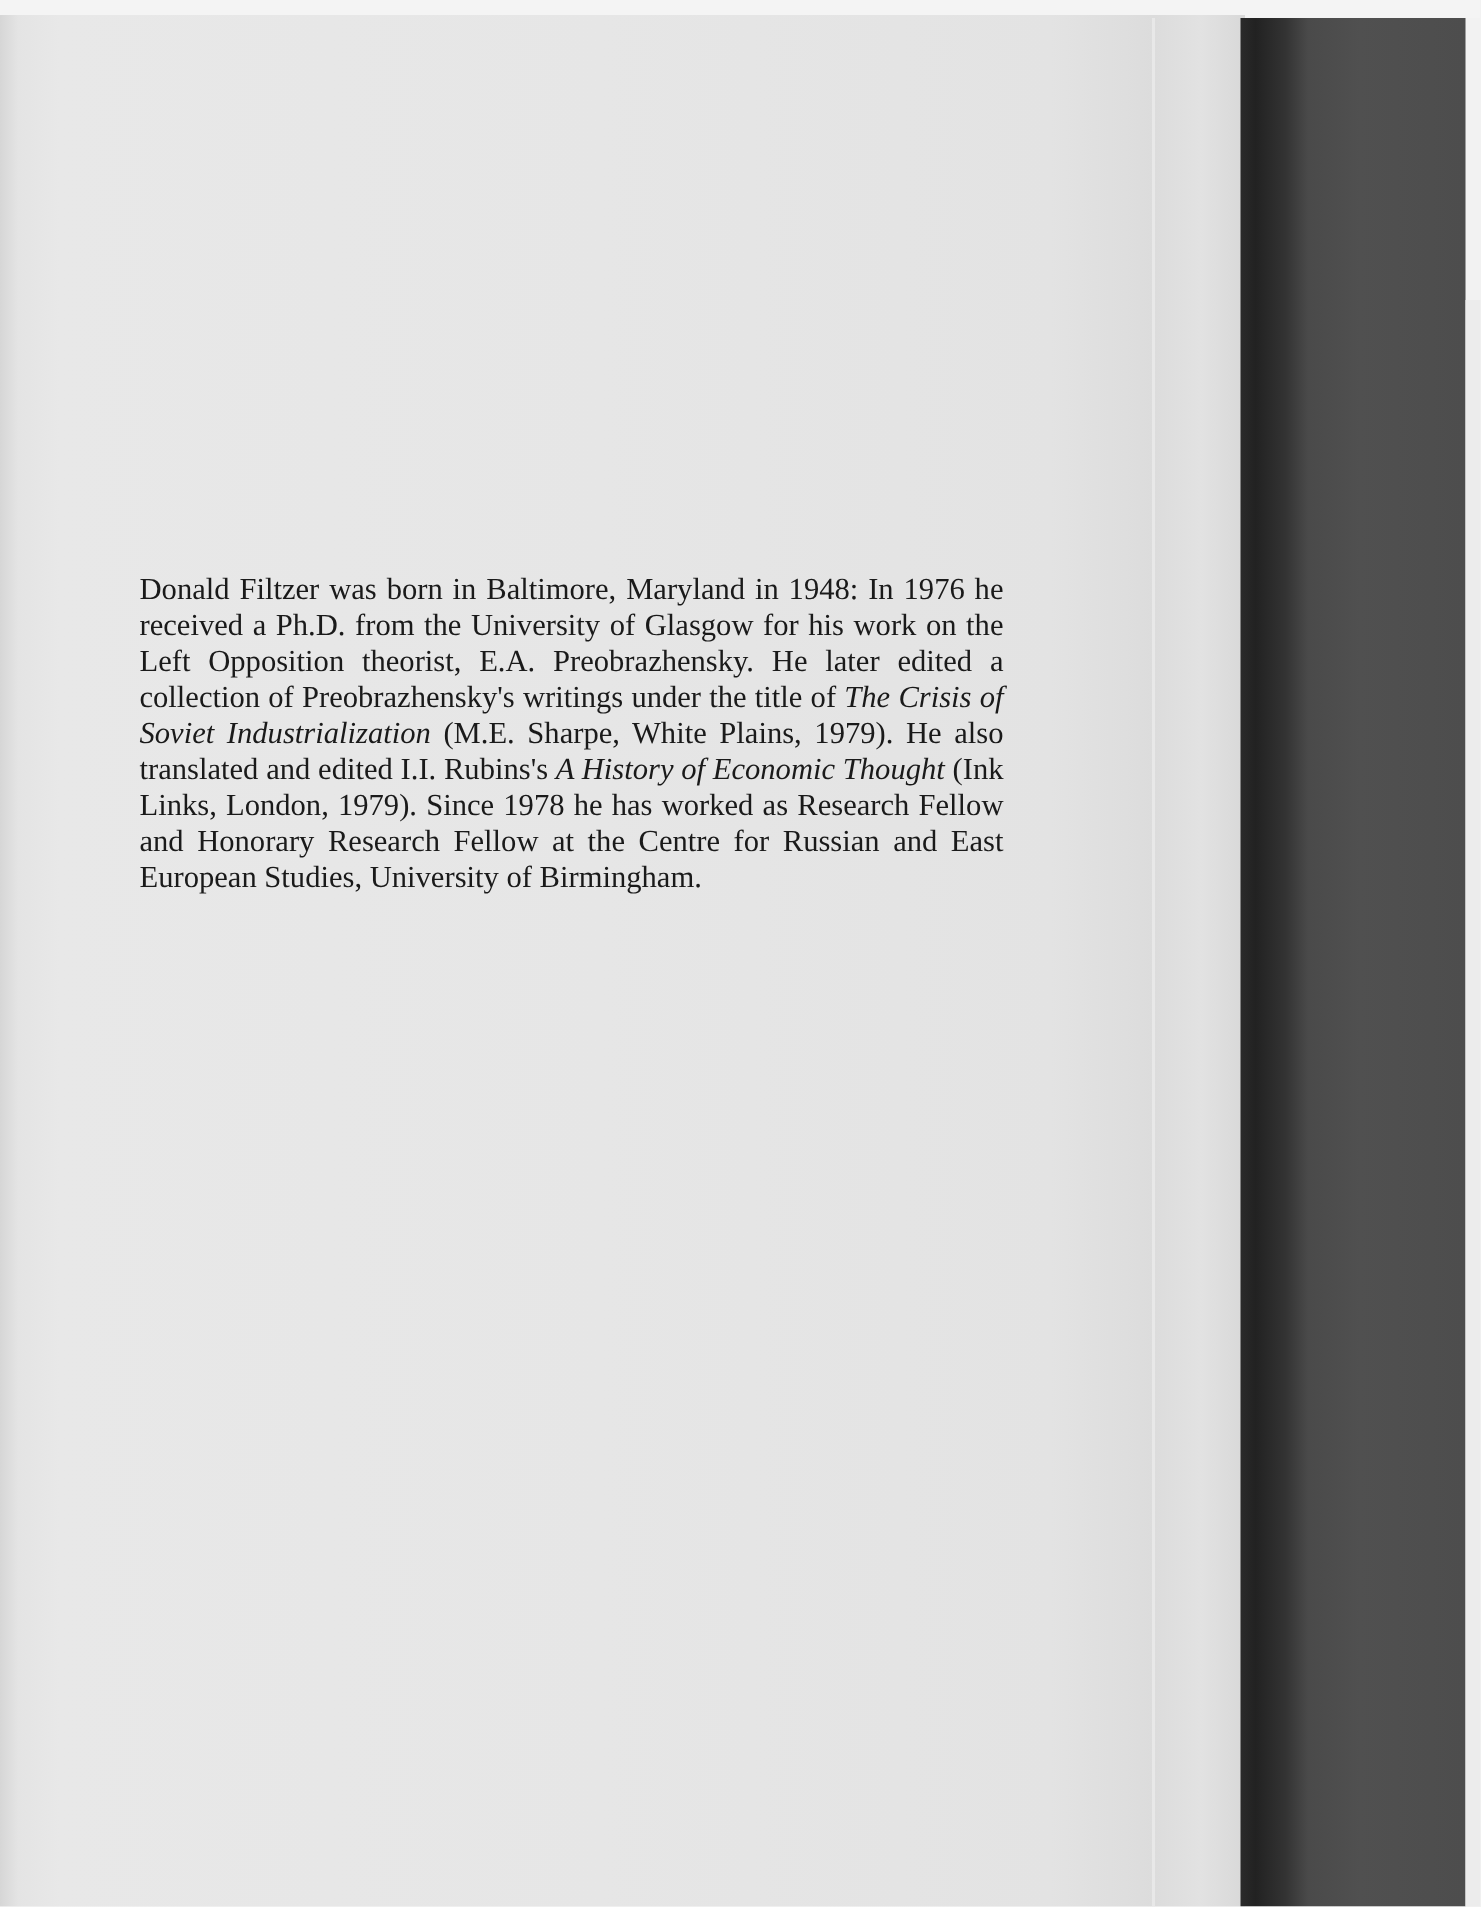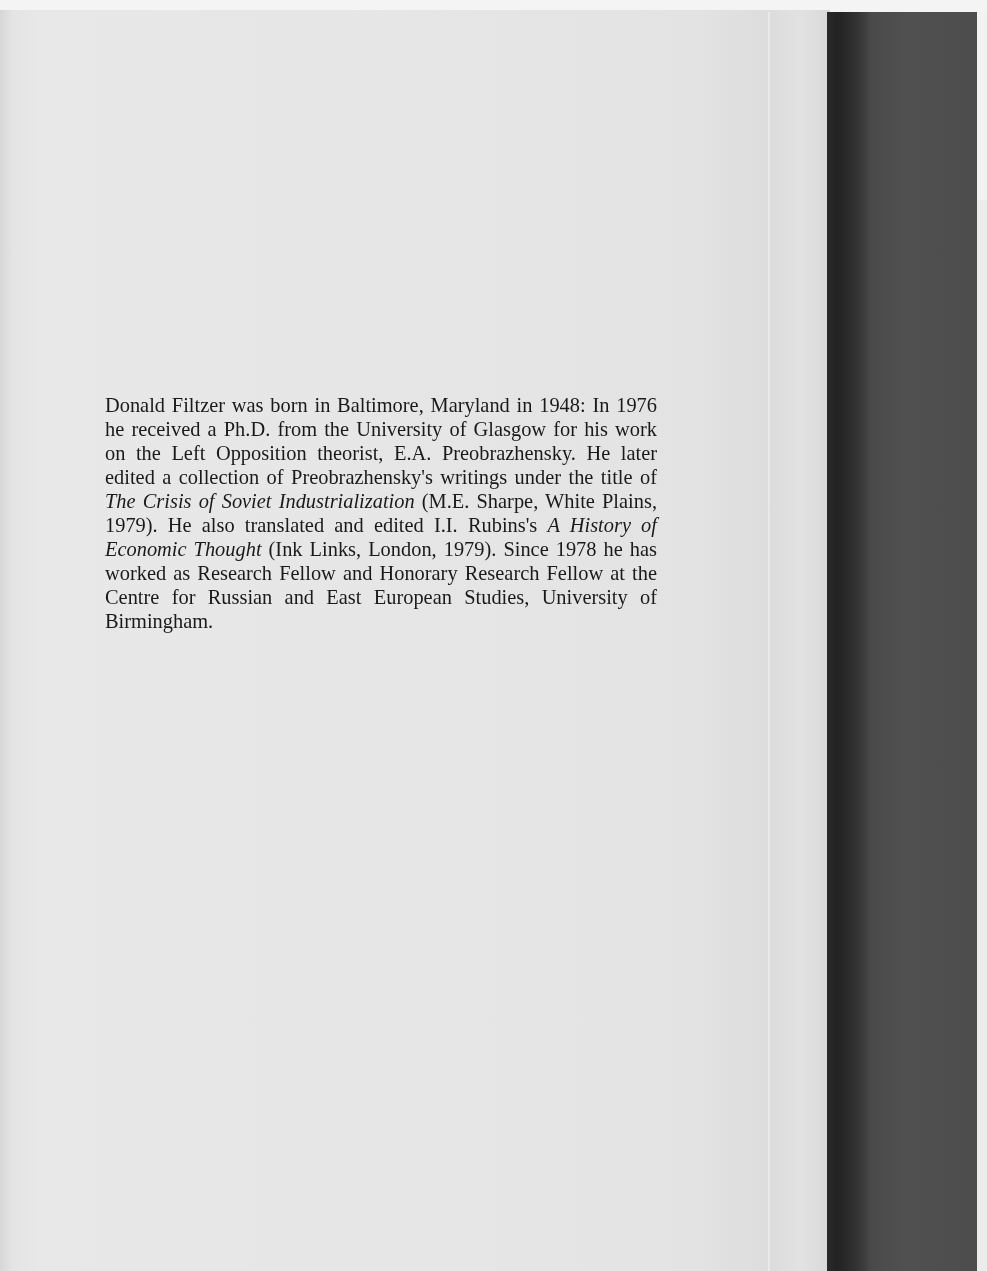--- a/index.html
+++ b/index.html
@@ -23,21 +23,21 @@
   }
   .right-margin {
     position:absolute; left:977px; top:200px; width:10px; height:1071px; background:#ececec;
   }
   .bio {
     position:absolute; left:89px; top:377px; width:584px;
     font-family:"Liberation Serif", "DejaVu Serif", serif;
     font-size:20.4px; line-height:24px; color:#1a1a1a;
     text-align:justify;
   }
-  .bio p { margin:16px; }
+  .bio p { margin:4px; }
   .bio i { font-style:italic; }
 </style>
 </head>
 <body>
 
 <div class="top-strip"></div>
 <div class="page"></div>
 <div class="page-edge-line"></div>
 <div class="spine"></div>
 <div class="right-margin"></div>

